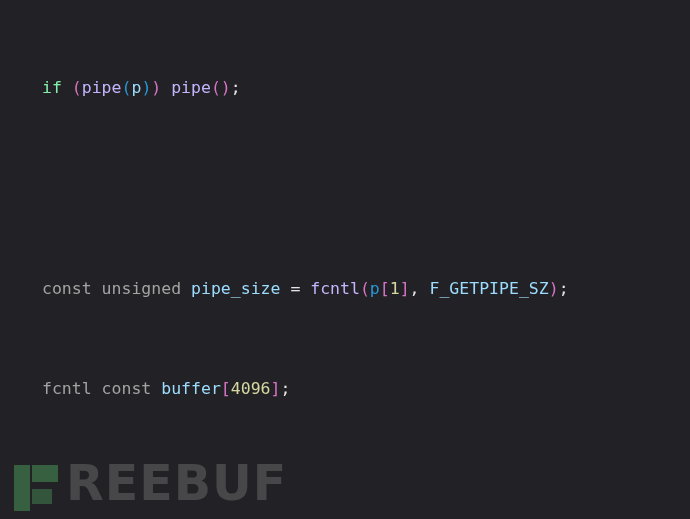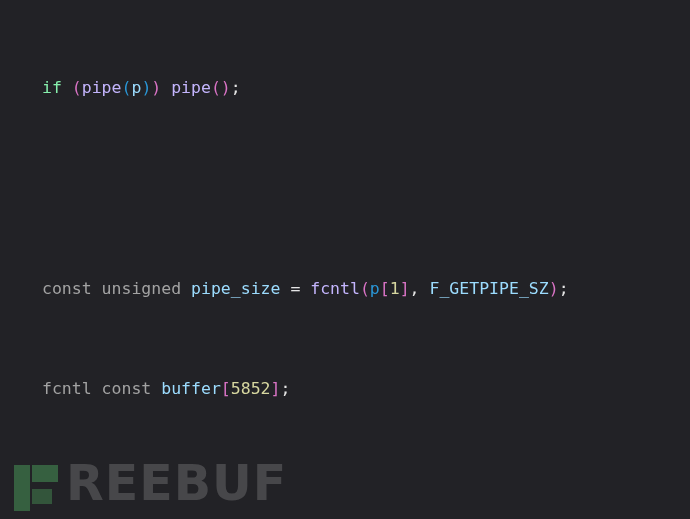--- a/index.html
+++ b/index.html
@@ -102,21 +102,21 @@
   </div>
 
   <div id="code">
 
     <div class="ln"><span class="kw">if</span><span class="op"> </span><span class="p1">(</span><span class="fn">pipe</span><span class="p2">(</span><span class="var">p</span><span class="p2">)</span><span class="p1">)</span><span class="op"> </span><span class="fn">pipe</span><span class="p1">()</span><span class="op">;</span></div>
 
     <div class="ln"> </div>
 
     <div class="ln"><span class="type">const</span> <span class="type">unsigned</span> <span class="var">pipe_size</span> <span class="op">=</span> <span class="fn">fcntl</span><span class="p1">(</span><span class="p2">p</span><span class="p1">[</span><span class="num">1</span><span class="p1">]</span><span class="op">,</span> <span class="var">F_GETPIPE_SZ</span><span class="p1">)</span><span class="op">;</span></div>
 
-    <div class="ln"><span class="type">fcntl</span> <span class="type">const</span> <span class="var">buffer</span><span class="p1">[</span><span class="num">5852</span><span class="p1">]</span><span class="op">;</span></div>
+    <div class="ln"><span class="type">fcntl</span> <span class="type">const</span> <span class="var">buffer</span><span class="p1">[</span><span class="num">4096</span><span class="p1">]</span><span class="op">;</span></div>
 
     <div class="ln"> </div>
 
     
     
 
     
 
     
 

